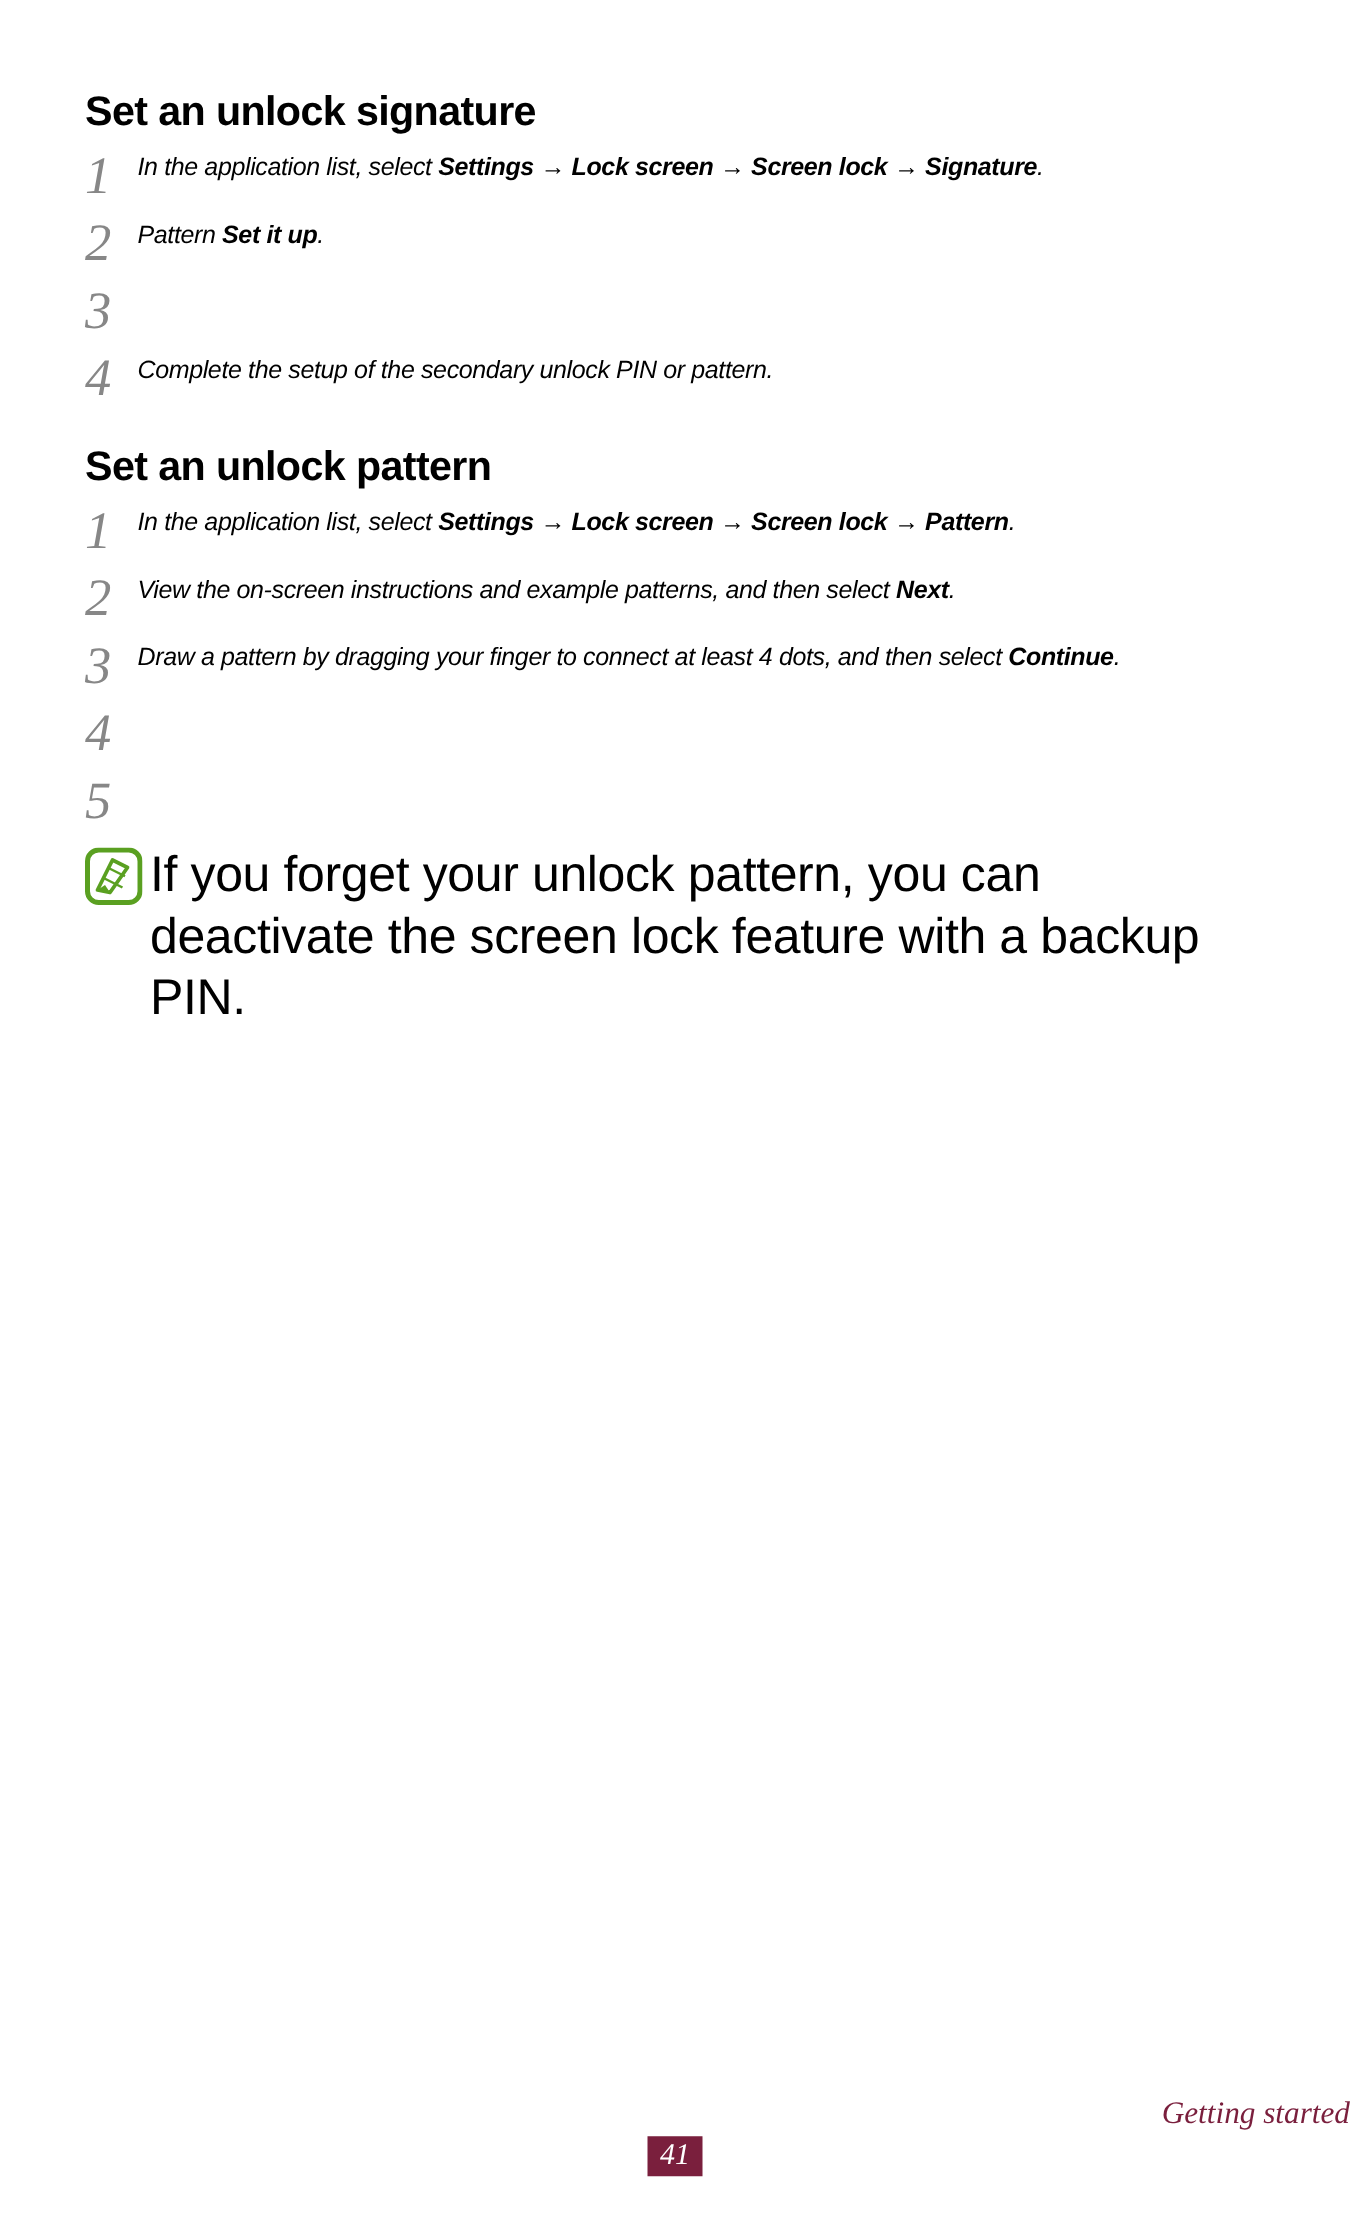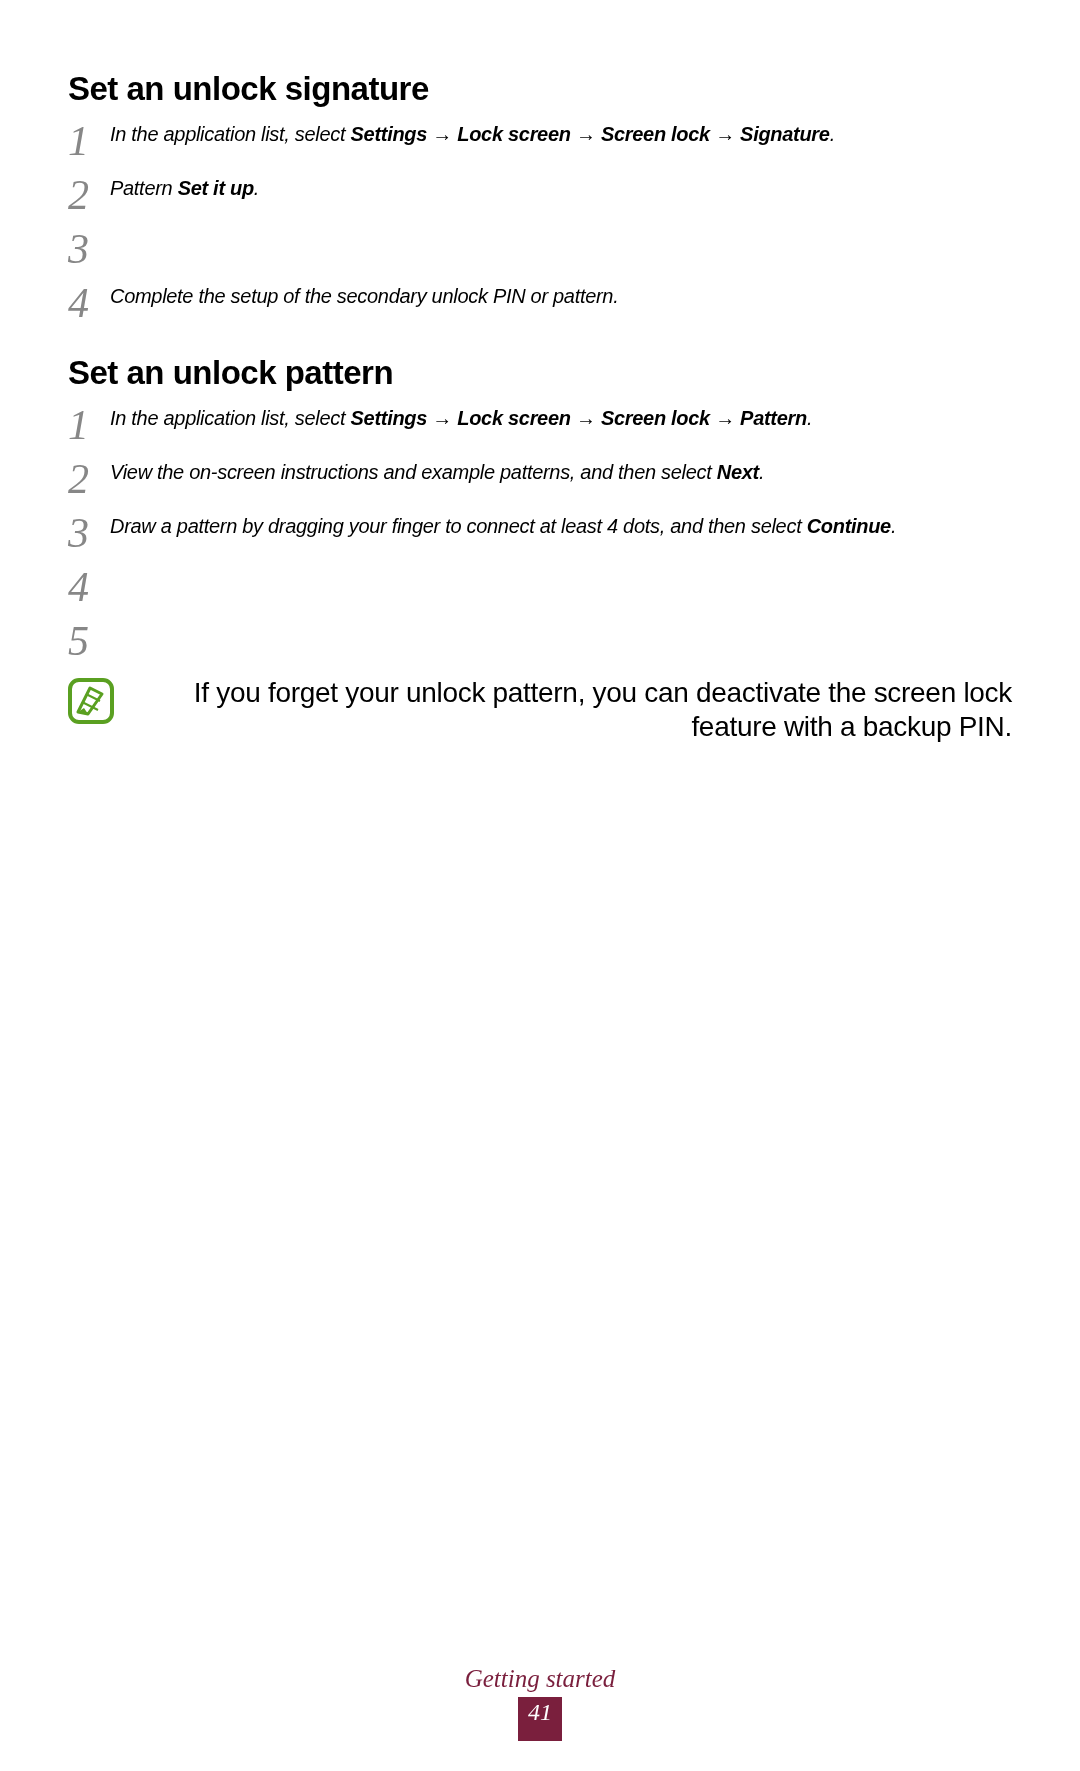--- a/index.html
+++ b/index.html
@@ -52,49 +52,49 @@
       margin-top: 4px;
     }
     .note-icon {
       width: 46px;
       height: 46px;
       flex-shrink: 0;
       margin-right: 6px;
       margin-top: 2px;
     }
     .note-text {
-      font-size: 28px;
+      font-size: 40px;
       line-height: 1.22;
       letter-spacing: -0.3px;
-      text-align: right;
     }
     .footer {
       position: absolute;
       bottom: 30px;
       left: 0;
       right: 0;
       text-align: center;
     }
     .footer-title {
       font-style: italic;
       font-family: Georgia, "Times New Roman", serif;
       color: #7a1f3d;
       font-size: 25px;
       margin-bottom: 4px;
+      text-align: right;
     }
     .footer-page {
       display: inline-block;
       background: #7a1f3d;
       color: #fff;
       font-style: italic;
       font-family: Georgia, "Times New Roman", serif;
       font-size: 24px;
       padding: 0 10px;
       line-height: 30px;
-      height: 44px;
+      height: 32px;
     }
   </style>
 </head>
 <body>
 
 <div class="section-heading">Set an unlock signature</div>
 <div class="steps">
   <div class="step">
     <div class="step-num">1</div>
     <div class="step-body">

